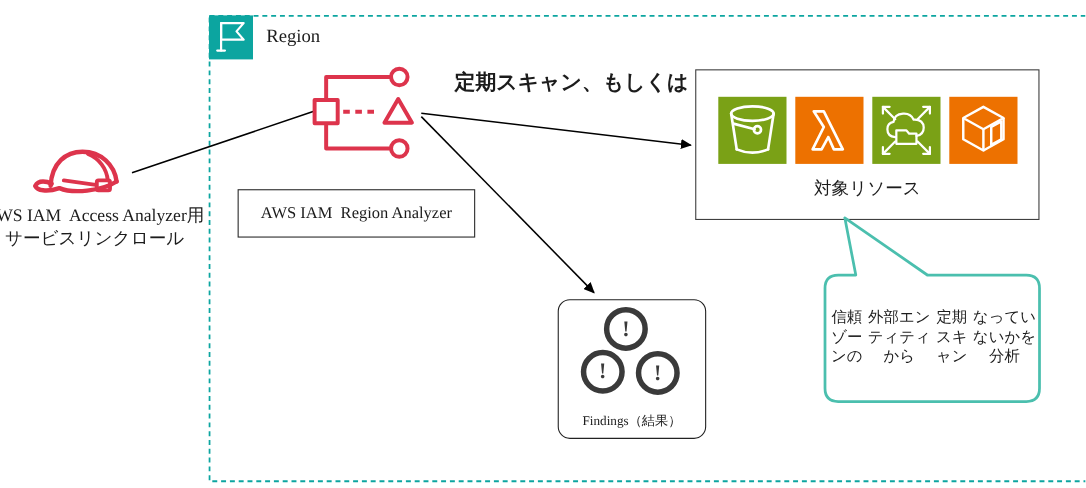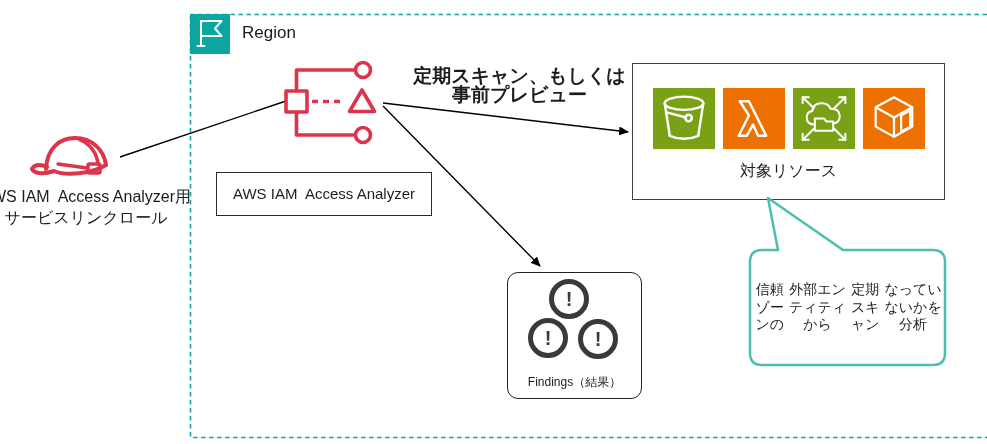--- a/index.html
+++ b/index.html
@@ -1,21 +1,21 @@
 <!DOCTYPE html>
 <html><head>
 <meta charset="utf-8">
 <style>
   html,body{margin:0;padding:0;background:#fff;}
   .stage{
     position:relative;width:987px;height:444px;overflow:hidden;background:#fff;
     font-family:"Liberation Sans","DejaVu Sans",sans-serif;color:#1c1c1c;
   }
   .abs{position:absolute;}
-  .txt{white-space:pre-wrap;}
+  .txt{white-space:pre-wrap;font-family:Liberation Serif, serif;}
   
   .layer1{z-index:1;}
   #vector-overlay{position:absolute;left:0;top:0;z-index:2;pointer-events:none;}
   .layer3{z-index:3;}
 
   .region-label{left:242px;top:23px;font-size:17px;}
 
   .role-label{left:-34px;top:187px;width:240px;text-align:center;font-size:16px;line-height:20.5px;}
 
   .analyzer-label-box{
@@ -59,26 +59,25 @@
 <div class="stage">
 
   <div class="abs layer1 region-label txt">Region</div>
 
   <div class="abs layer1 role-label">
     <div class="txt">AWS IAM  Access Analyzer用</div>
     <div class="txt">サービスリンクロール</div>
   </div>
 
   <div class="abs layer1 analyzer-label-box">
-    <div class="txt">AWS IAM  Access Analyzer</div>
+    <div class="txt">AWS IAM  Region Analyzer</div>
   </div>
 
   <div class="abs layer1 scan-note">
     <div class="txt">定期スキャン、もしくは</div>
-    <div class="txt">事前プレビュー</div>
   </div>
 
   <div class="abs layer1 resources-box">
     <div class="icon-row">
 
       <svg class="svc-icon svc-green" viewBox="0 0 60 60">
         <g fill="none" stroke="#fff" stroke-width="2.4" stroke-linecap="round">
           <ellipse cx="30" cy="15" rx="19" ry="6.5"></ellipse>
           <path d="M11 15 L16 47"></path>
             <path d="M49 15 L44 47"></path>

